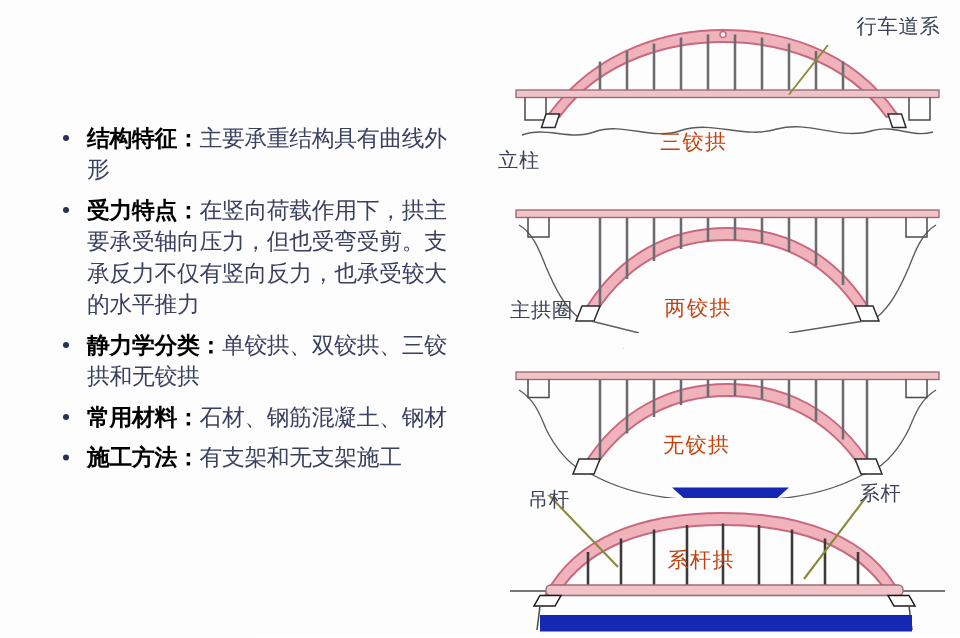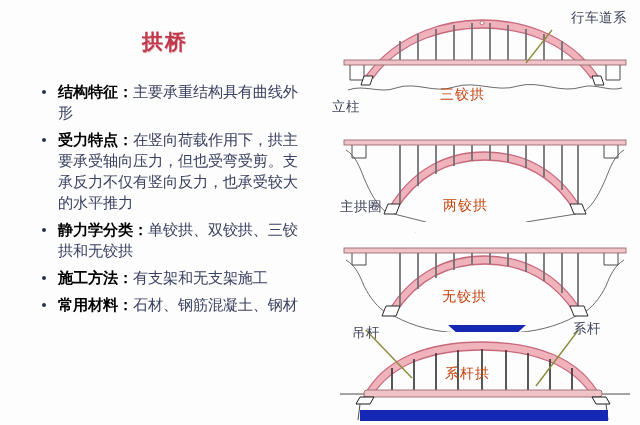--- a/index.html
+++ b/index.html
@@ -105,47 +105,46 @@
     letter-spacing: 1px;
   }
 </style>
 </head>
 <body>
 
 <div id="page">
 
   <div id="left-col">
 
-    <div id="page-title">拱桥</div>
 
     <div id="bullet-list">
 
       <div class="bullet-item">
         <span class="bullet-dot"></span>
         <span class="bullet-head">结构特征：</span><span class="bullet-body">主要承重结构具有曲线外形</span>
       </div>
 
       <div class="bullet-item">
         <span class="bullet-dot"></span>
         <span class="bullet-head">受力特点：</span><span class="bullet-body">在竖向荷载作用下，拱主要承受轴向压力，但也受弯受剪。支承反力不仅有竖向反力，也承受较大的水平推力</span>
       </div>
 
       <div class="bullet-item">
         <span class="bullet-dot"></span>
         <span class="bullet-head">静力学分类：</span><span class="bullet-body">单铰拱、双铰拱、三铰拱和无铰拱</span>
       </div>
 
       <div class="bullet-item">
         <span class="bullet-dot"></span>
+        <span class="bullet-head">常用材料：</span><span class="bullet-body">石材、钢筋混凝土、钢材</span>
+      </div>
+
+      <div class="bullet-item">
+        <span class="bullet-dot"></span>
         <span class="bullet-head">施工方法：</span><span class="bullet-body">有支架和无支架施工</span>
-      </div>
-
-      <div class="bullet-item">
-        <span class="bullet-dot"></span>
-        <span class="bullet-head">常用材料：</span><span class="bullet-body">石材、钢筋混凝土、钢材</span>
       </div>
 
     </div>
   </div>
 
   <div id="right-col">
 
     <div class="diagram" style="top:14px;">
       <svg width="310" height="100" viewBox="0 0 310 100">
 

